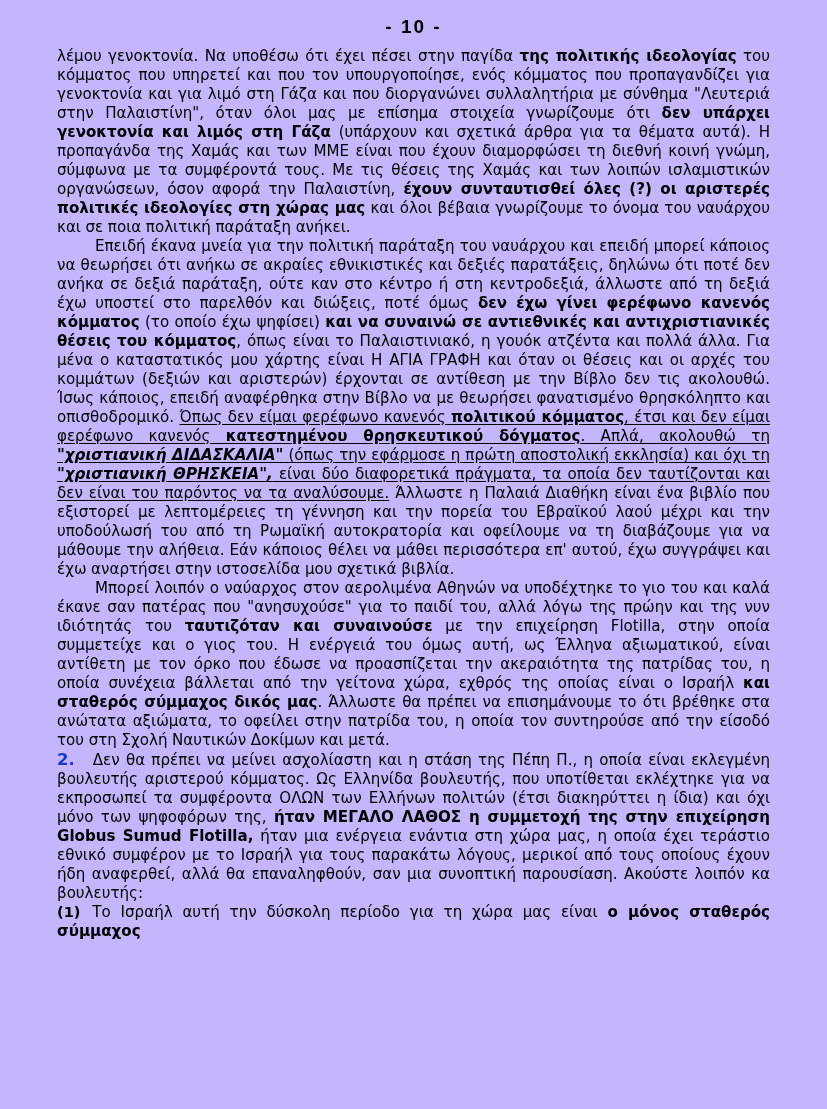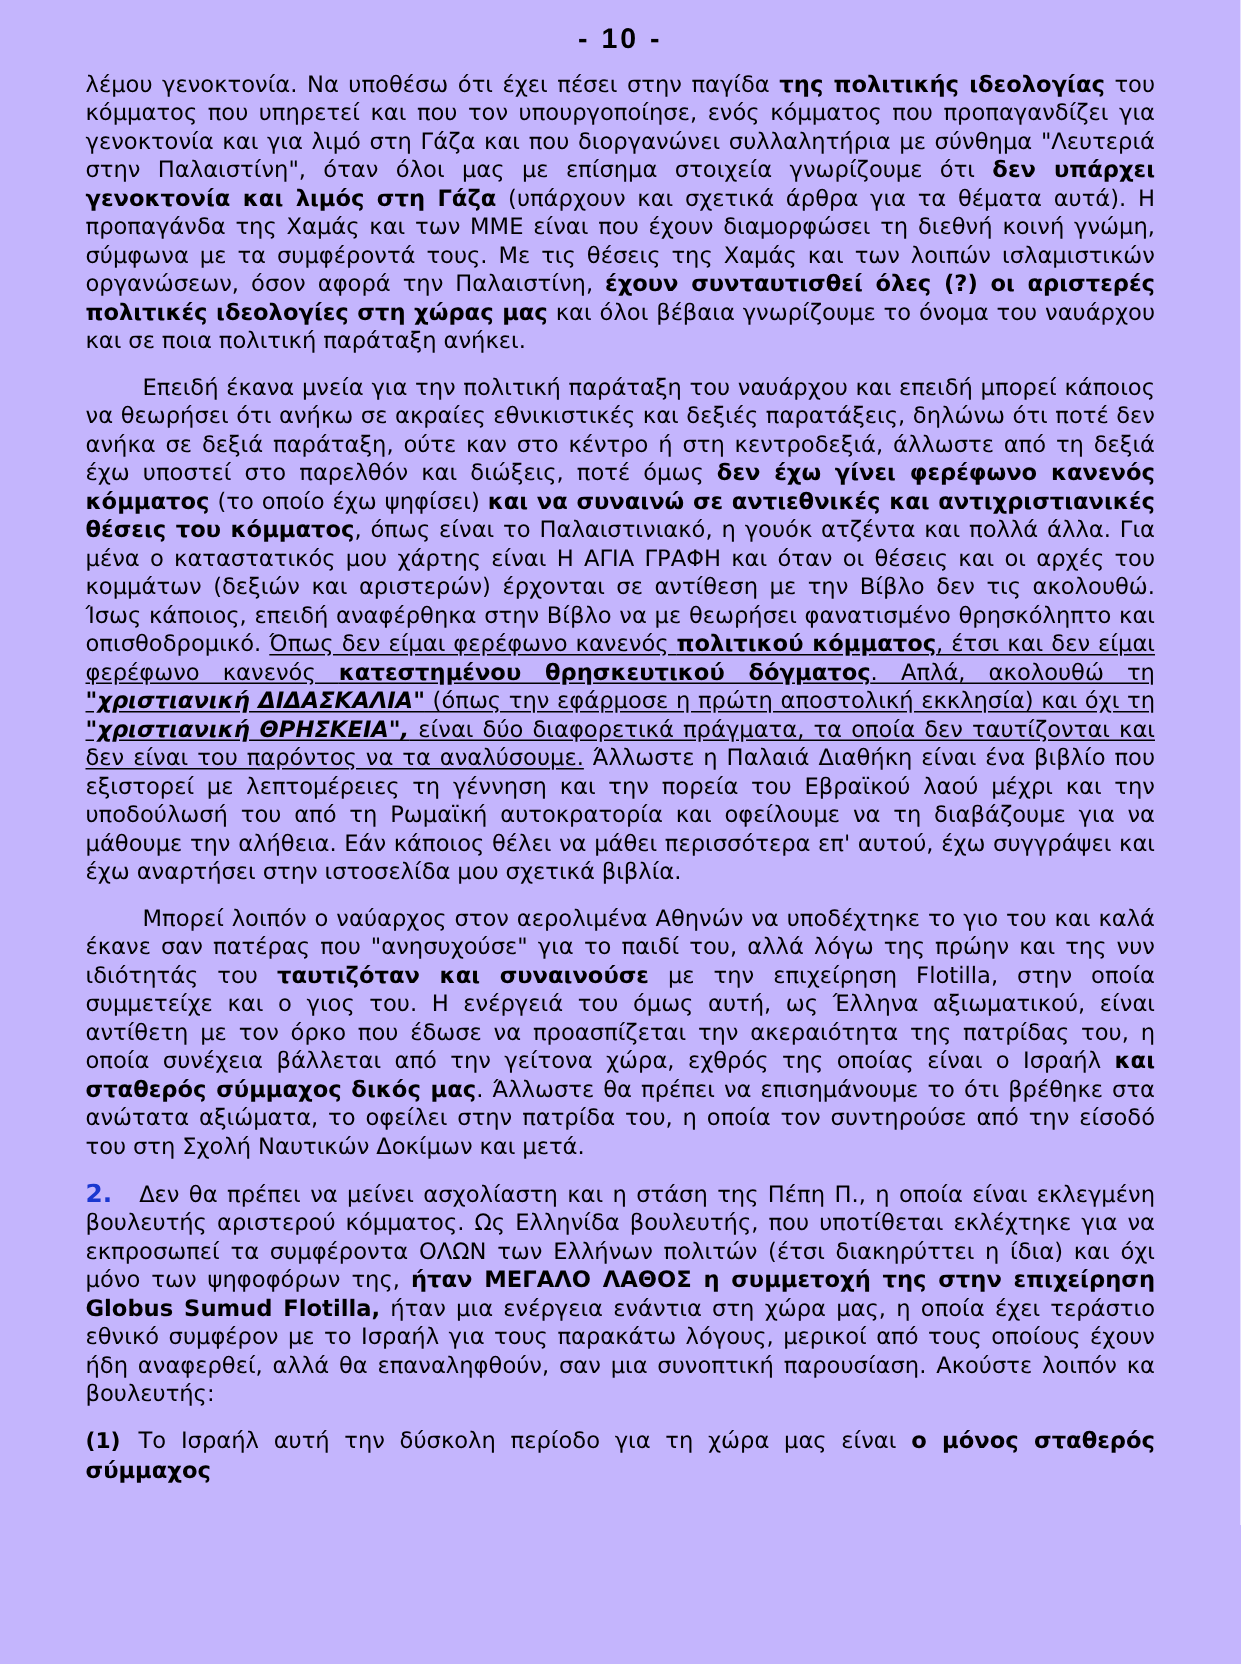--- a/index.html
+++ b/index.html
@@ -41,21 +41,21 @@
     text-align: justify;
     text-justify: inter-word;
     font-family: "DejaVu Sans", "Liberation Sans", sans-serif;
     font-size: 15.1px;
     line-height: 19px;
     color: #000000;
     hyphens: manual;
     word-spacing: -0.2px;
   }
   p.para + p.para {
-    margin-top: 12px;
+    margin-top: 0px;
   }
   p.indent {
     text-indent: 38px;
   }
   p.gap {
     margin-top: 13px;
   }
   b, strong {
     font-weight: bold;
   }

